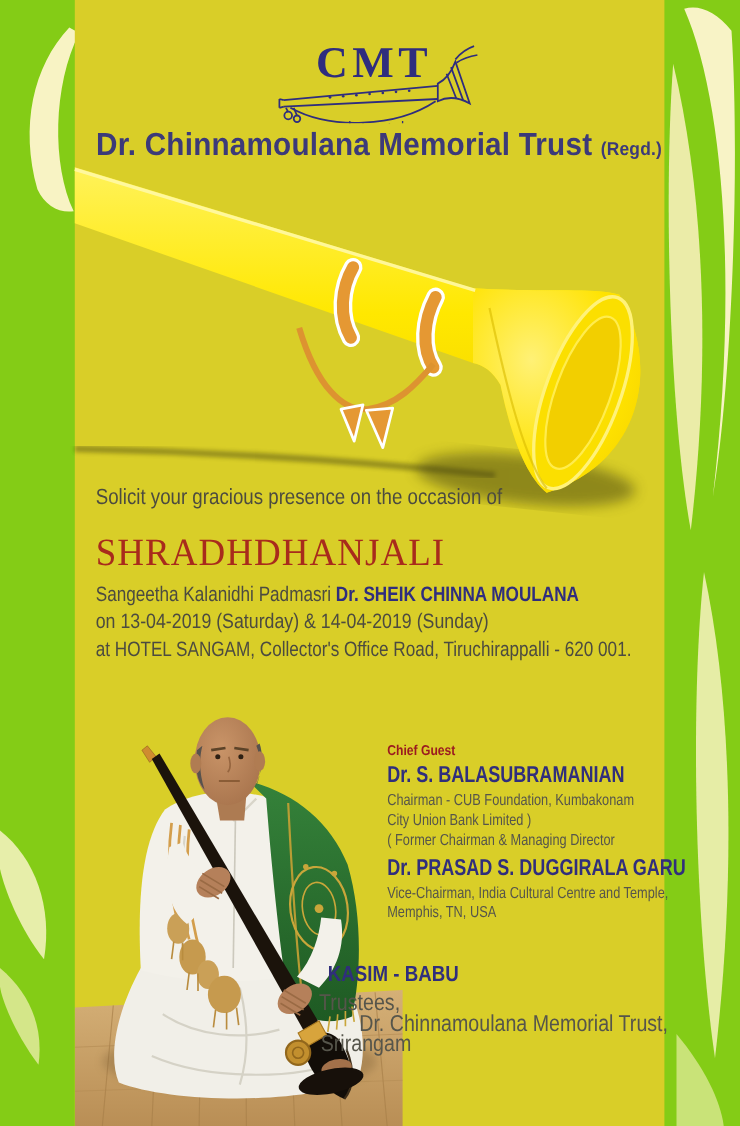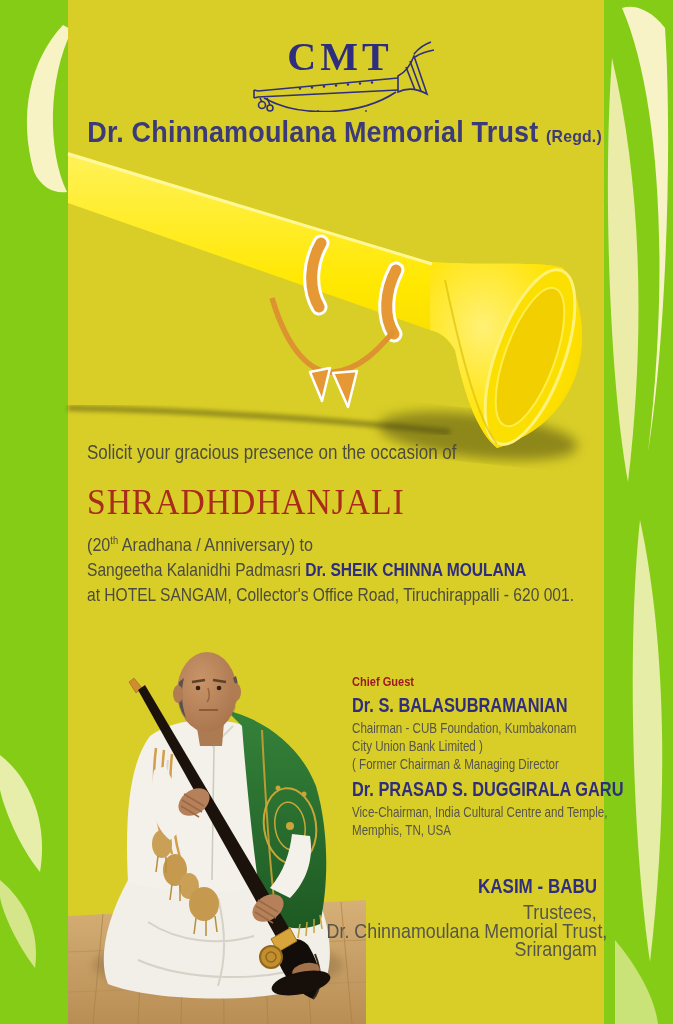--- a/index.html
+++ b/index.html
@@ -32,21 +32,21 @@
   .invite sup{font-size:11px;}
   .honoree{color:#2f2d7e;font-weight:bold;}
 
   
   .guest-block{left:352px;width:260px;color:#56554b;}
   .g-label{color:#9b1b20;font-weight:bold;font-size:13px;line-height:20px;}
   .g-name{color:#302e7c;font-weight:bold;font-size:21px;line-height:24px;margin:1px 0 2px 0;text-decoration:underline;}
   .g-line{font-size:14.5px;line-height:18px;}
 
   
-  .sign-block{right:76px;top:874px;width:320px;text-align:right;color:#56554b;}
+  .sign-block{right:76px;top:874px;width:320px;text-align:left;color:#56554b;}
   .s-name{color:#302e7c;font-weight:bold;font-size:20px;line-height:24px;margin-bottom:5px;}
   .s-line{font-size:21px;line-height:18.5px;}
 </style>
 </head>
 <body>
 
 <div class="poster">
 
   <svg class="abs" style="left:0;top:0" width="673" height="1024" viewBox="0 0 673 1024">
     <defs>
@@ -151,22 +151,22 @@
   <div class="abs org-title nw">
     <span class="sxC" style="transform:scaleX(.93)">
       <span>Dr. Chinnamoulana Memorial Trust</span>
       <span class="regd">(Regd.)</span>
     </span>
   </div>
 
   <div class="abs invite">
     <div class="intro nw"><span class="sxL" style="transform:scaleX(.85)">Solicit your gracious presence on the occasion of</span></div>
     <div class="event nw"><span class="sxL" style="transform:scaleX(.96)">SHRADHDHANJALI</span></div>
-    <div class="l nw"><span class="sxL" style="transform:scaleX(.85)"><span>(20</span><sup>th</sup><span> Aradhana / Anniversary) to</span></span></div>
     <div class="l nw"><span class="sxL" style="transform:scaleX(.82)"><span>Sangeetha Kalanidhi Padmasri </span><span class="honoree">Dr. SHEIK CHINNA MOULANA</span></span></div>
+    <div class="l nw"><span class="sxL" style="transform:scaleX(.85)">on 13-04-2019 (Saturday) &amp; 14-04-2019 (Sunday)</span></div>
     <div class="l nw"><span class="sxL" style="transform:scaleX(.82)">at HOTEL SANGAM, Collector's Office Road, Tiruchirappalli - 620 001.</span></div>
   </div>
 
   <svg class="abs" style="left:68px;top:630px" width="300" height="394" viewBox="0 0 300 394">
     <defs>
       <linearGradient id="floorGrad" x1="0" y1="0" x2="0" y2="1">
         <stop offset="0" stop-color="#d5b077"></stop>
           <stop offset="1" stop-color="#b98e55"></stop>
       </linearGradient>
       <linearGradient id="shawlGrad" x1="0" y1="0" x2="0" y2="1">

